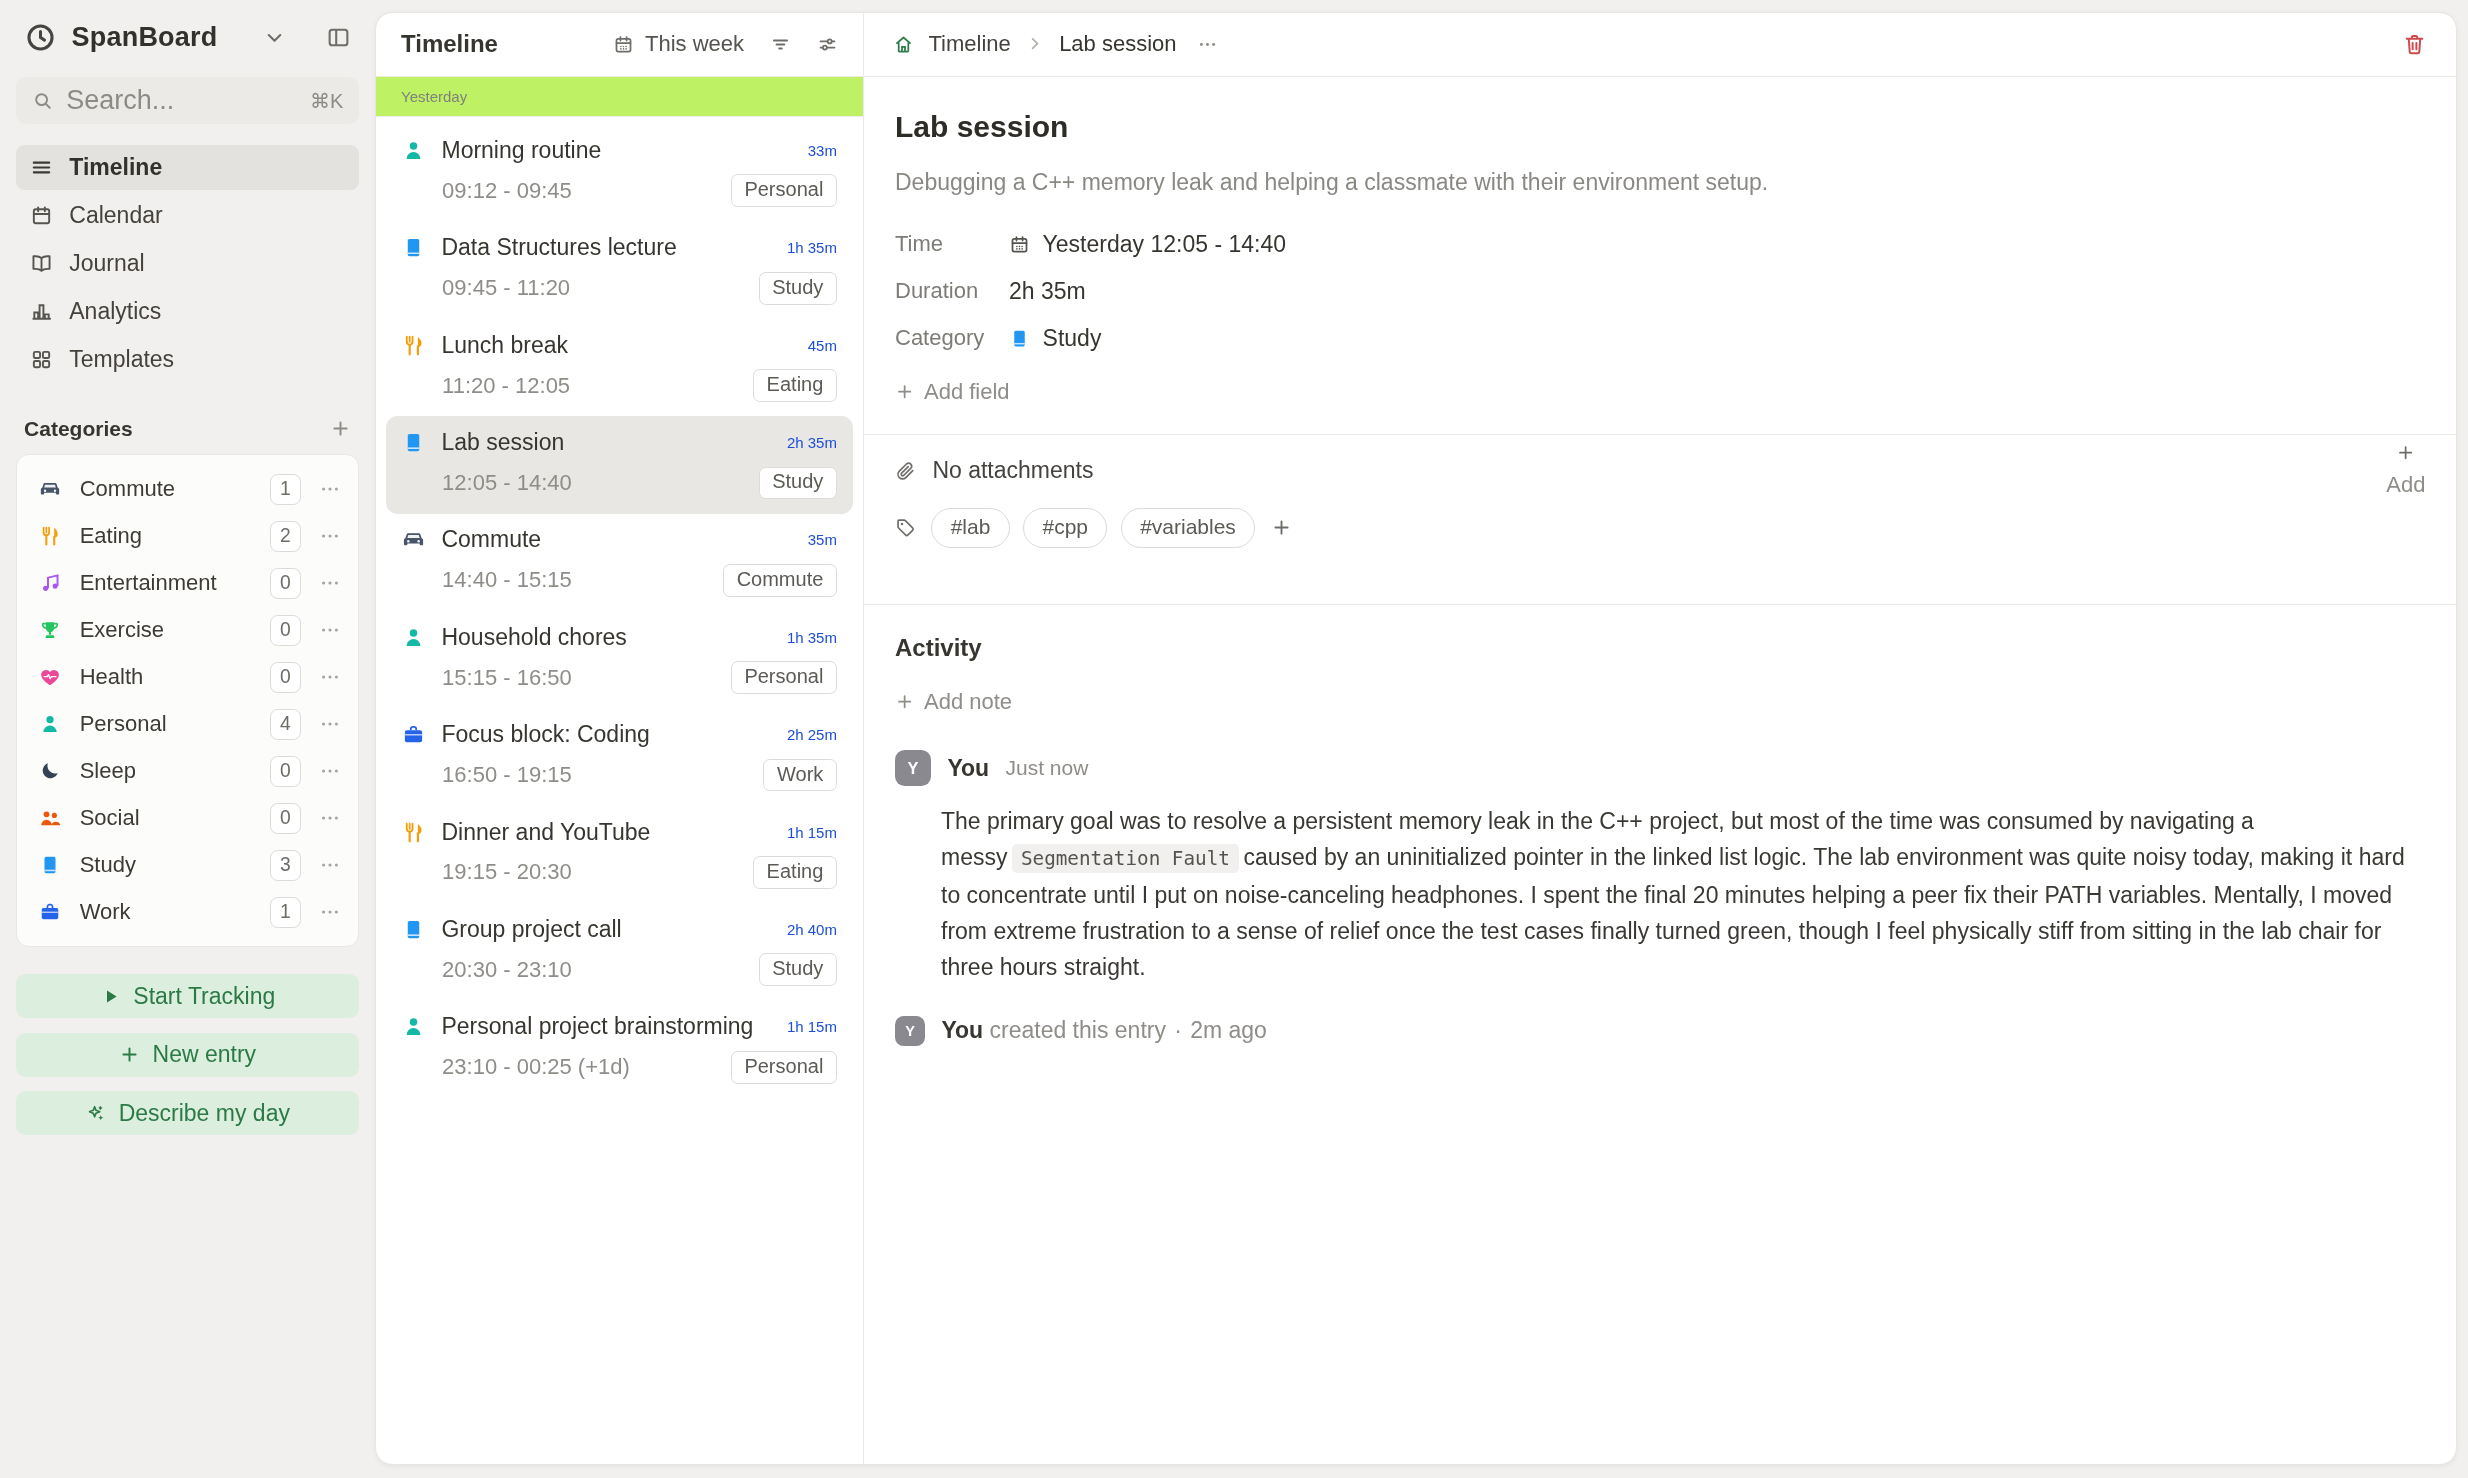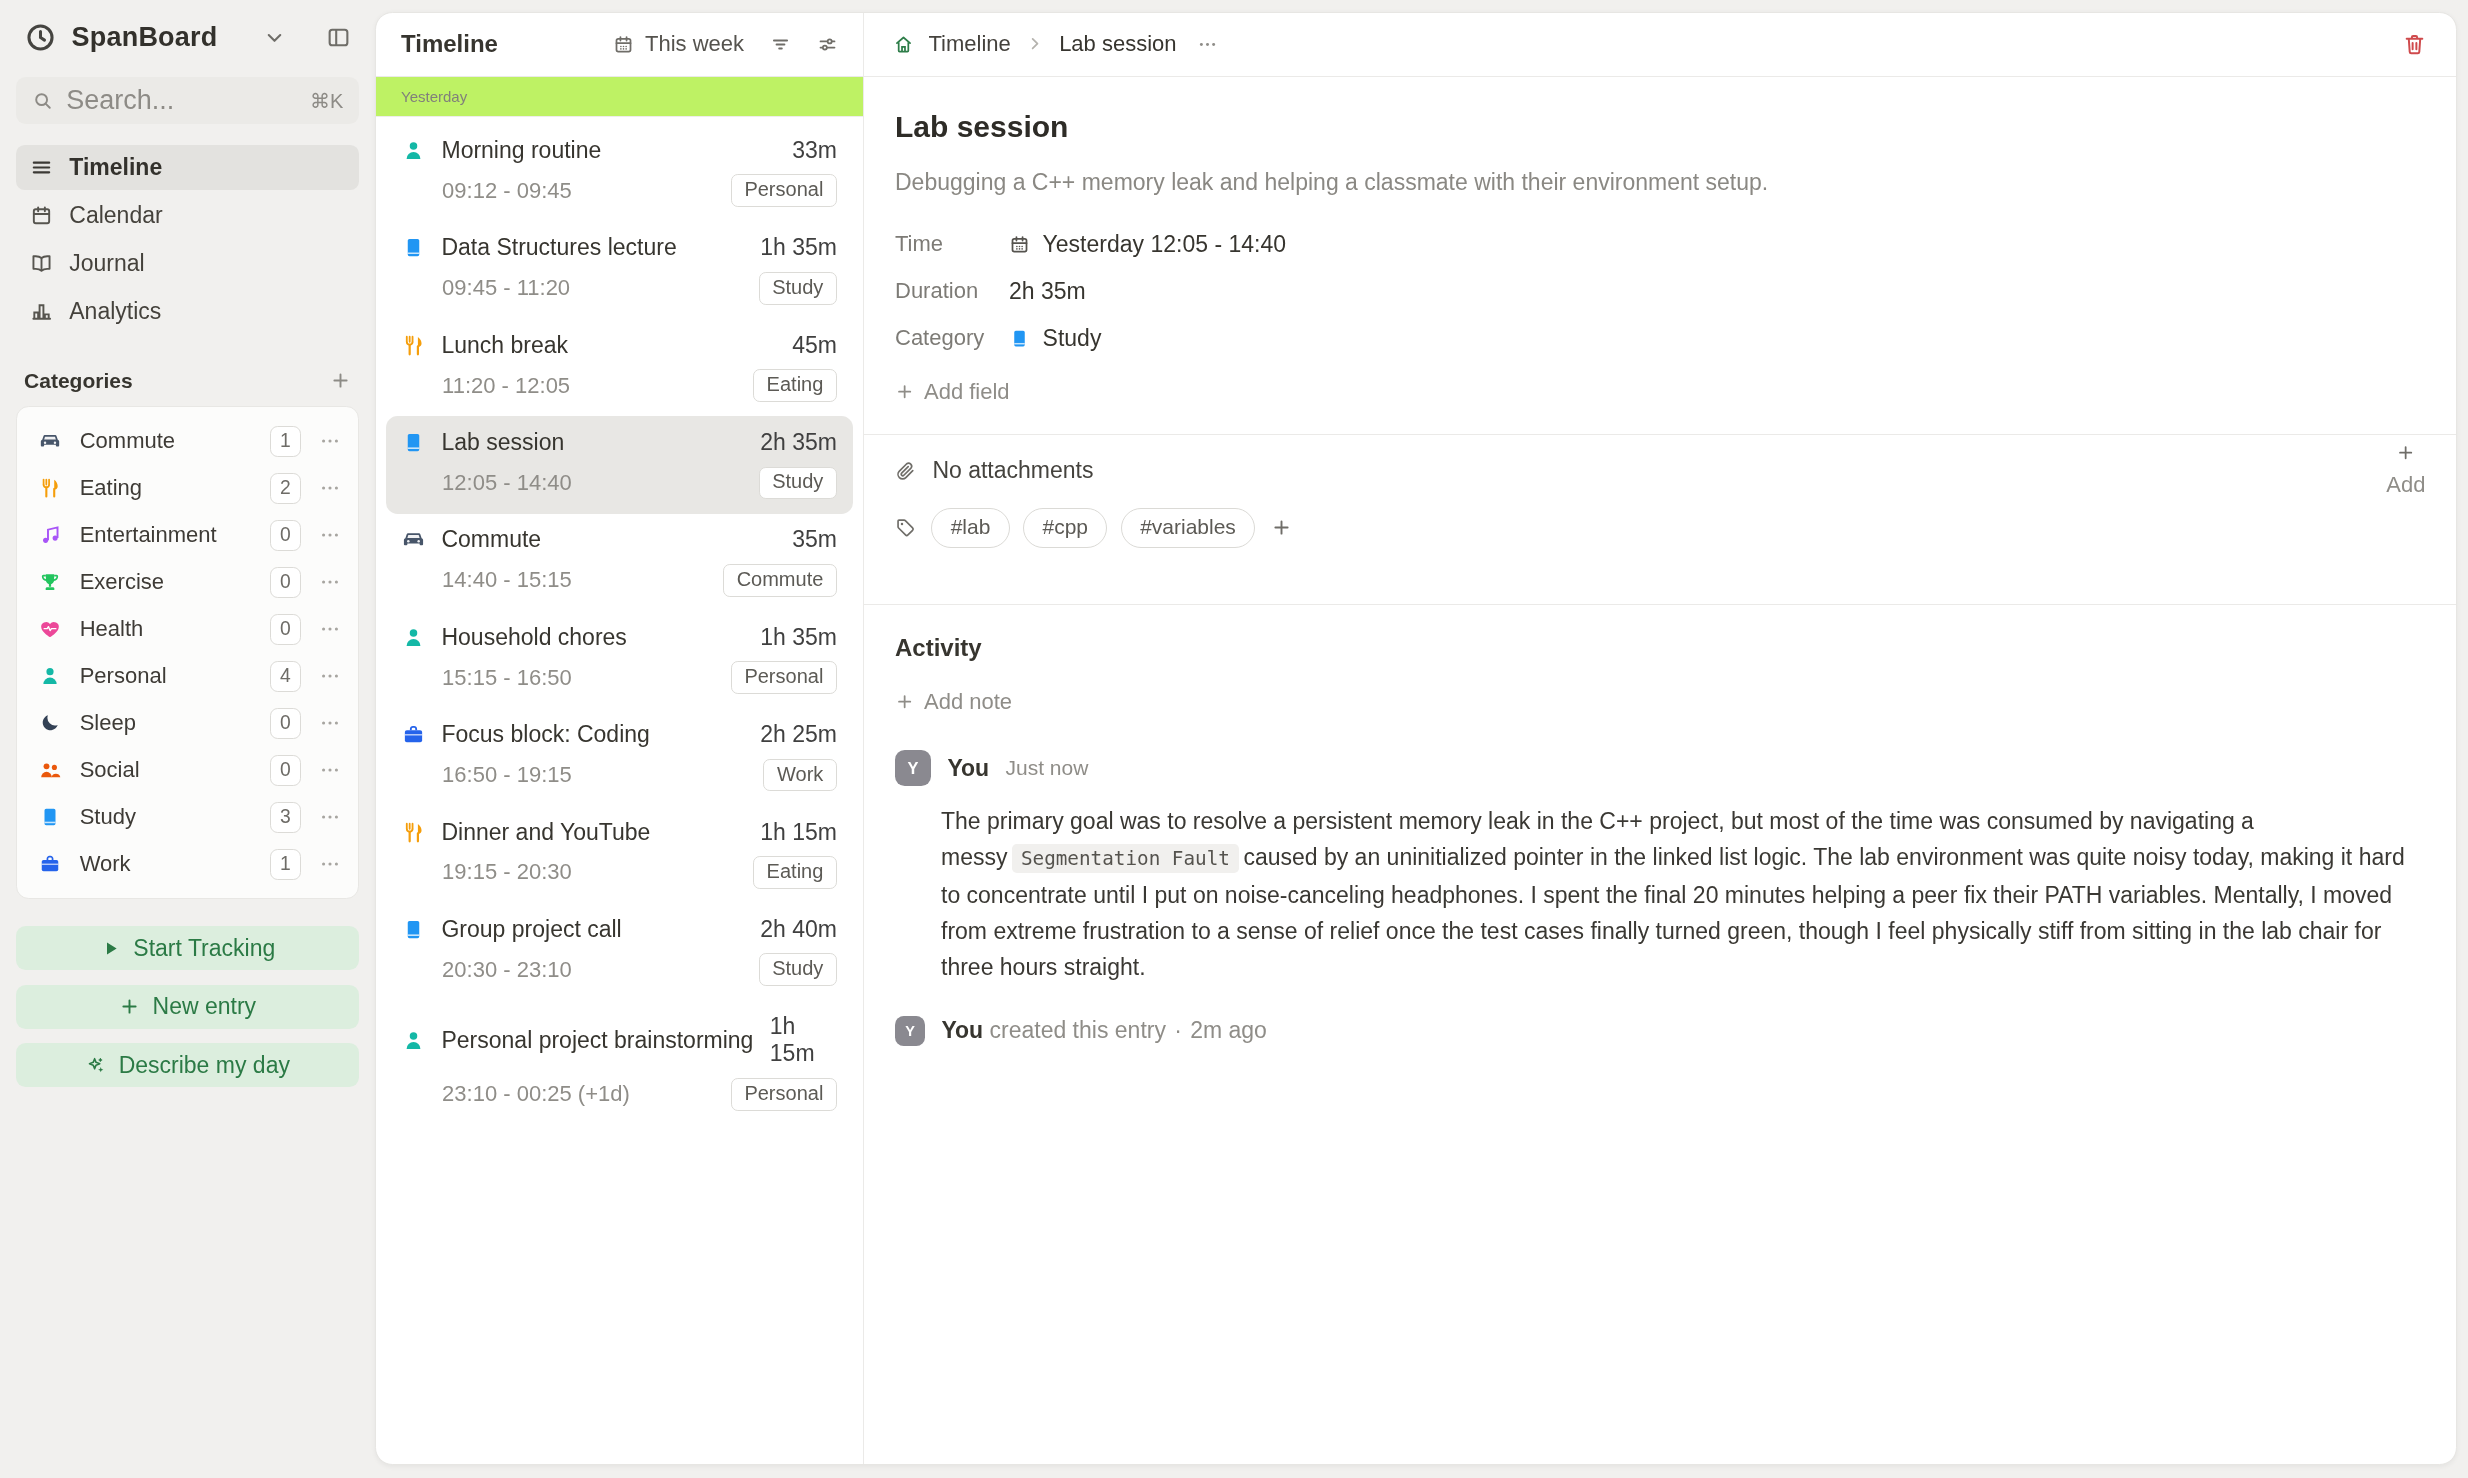--- a/index.html
+++ b/index.html
@@ -72,21 +72,21 @@
   .tl-range { display:flex; align-items:center; gap:10.6px; font-size:22px; color:#55534e; cursor:pointer; }
   .tl-range .icon { color:#6f6d68; }
   .tl-tool { color:#6f6d68; cursor:pointer; }
   .group-hd { height:40px; flex:none; background:#bef264; border-bottom:1px solid #eeedeb;
     display:flex; align-items:center; padding:0 25px; font-size:15px; color:#81807b; }
   .entries { padding:7.7px 9.7px; }
   .entry { border-radius:11.6px; padding:12.6px 16.4px 14.5px; cursor:pointer; }
   .entry.selected { background:#e8e7e4; }
   .entry-top { display:flex; align-items:center; gap:16.4px; }
   .entry-title { font-size:23px; color:#37352f; font-weight:500; white-space:nowrap; }
-  .entry-duration { margin-left:auto; font-size:23px; color:#404040; }
+  .entry-duration { margin-left:auto; font-size:15px; color:#1d4ed8; }
   .entry-bottom { display:flex; align-items:center; margin-top:10.6px; padding-left:40px; }
   .entry-time { font-size:22px; color:#8f8d88; }
   .entry-badge { margin-left:auto; border:1px solid #dcdbd7; background:#fff; border-radius:6.8px;
     padding:2.9px 12.6px 4.8px; font-size:20px; color:#5c5a55; }
 
   
   .detail { flex:1; display:flex; flex-direction:column; min-width:0; }
   .dt-header { height:64px; flex:none; display:flex; align-items:center; gap:14.5px; padding:0 29px; border-bottom:1px solid #ebeae8; }
   .crumb-home { color:#2e7d49; cursor:pointer; }
   .crumb-root { font-size:22px; color:#45423d; cursor:pointer; }
@@ -205,20 +205,31 @@
         </div>
         <div class="nav-item">
           <span class="icon">
             <svg viewBox="0 0 24 24" aria-hidden="true">
               <path d="M4.5 19.5V13h4v6.5M10 19.5V5.5h4v14M15.5 19.5V15h4v4.5" fill="none" stroke="currentColor" stroke-width="2"></path>
               <path d="M3.5 19.5h17.5" stroke="currentColor" stroke-width="2" stroke-linecap="round"></path>
             </svg>
           </span>
           <span>Analytics</span>
         </div>
+        <div class="nav-item">
+          <span class="icon">
+            <svg viewBox="0 0 24 24" aria-hidden="true">
+              <rect x="4" y="4" width="6.5" height="6.5" rx="1.5" fill="none" stroke="currentColor" stroke-width="2"></rect>
+              <rect x="13.5" y="4" width="6.5" height="6.5" rx="1.5" fill="none" stroke="currentColor" stroke-width="2"></rect>
+              <rect x="4" y="13.5" width="6.5" height="6.5" rx="1.5" fill="none" stroke="currentColor" stroke-width="2"></rect>
+              <rect x="13.5" y="13.5" width="6.5" height="6.5" rx="1.5" fill="none" stroke="currentColor" stroke-width="2"></rect>
+            </svg>
+          </span>
+          <span>Templates</span>
+        </div>
       </nav>
 
     <div class="cat-head">
       <span class="cat-head-label">Categories</span>
       <span class="icon i22">
           <svg viewBox="0 0 24 24" aria-hidden="true">
             <path d="M12 5v14M5 12h14" fill="none" stroke="currentColor" stroke-width="2.2" stroke-linecap="round"></path>
           </svg>
         </span>
     </div>

